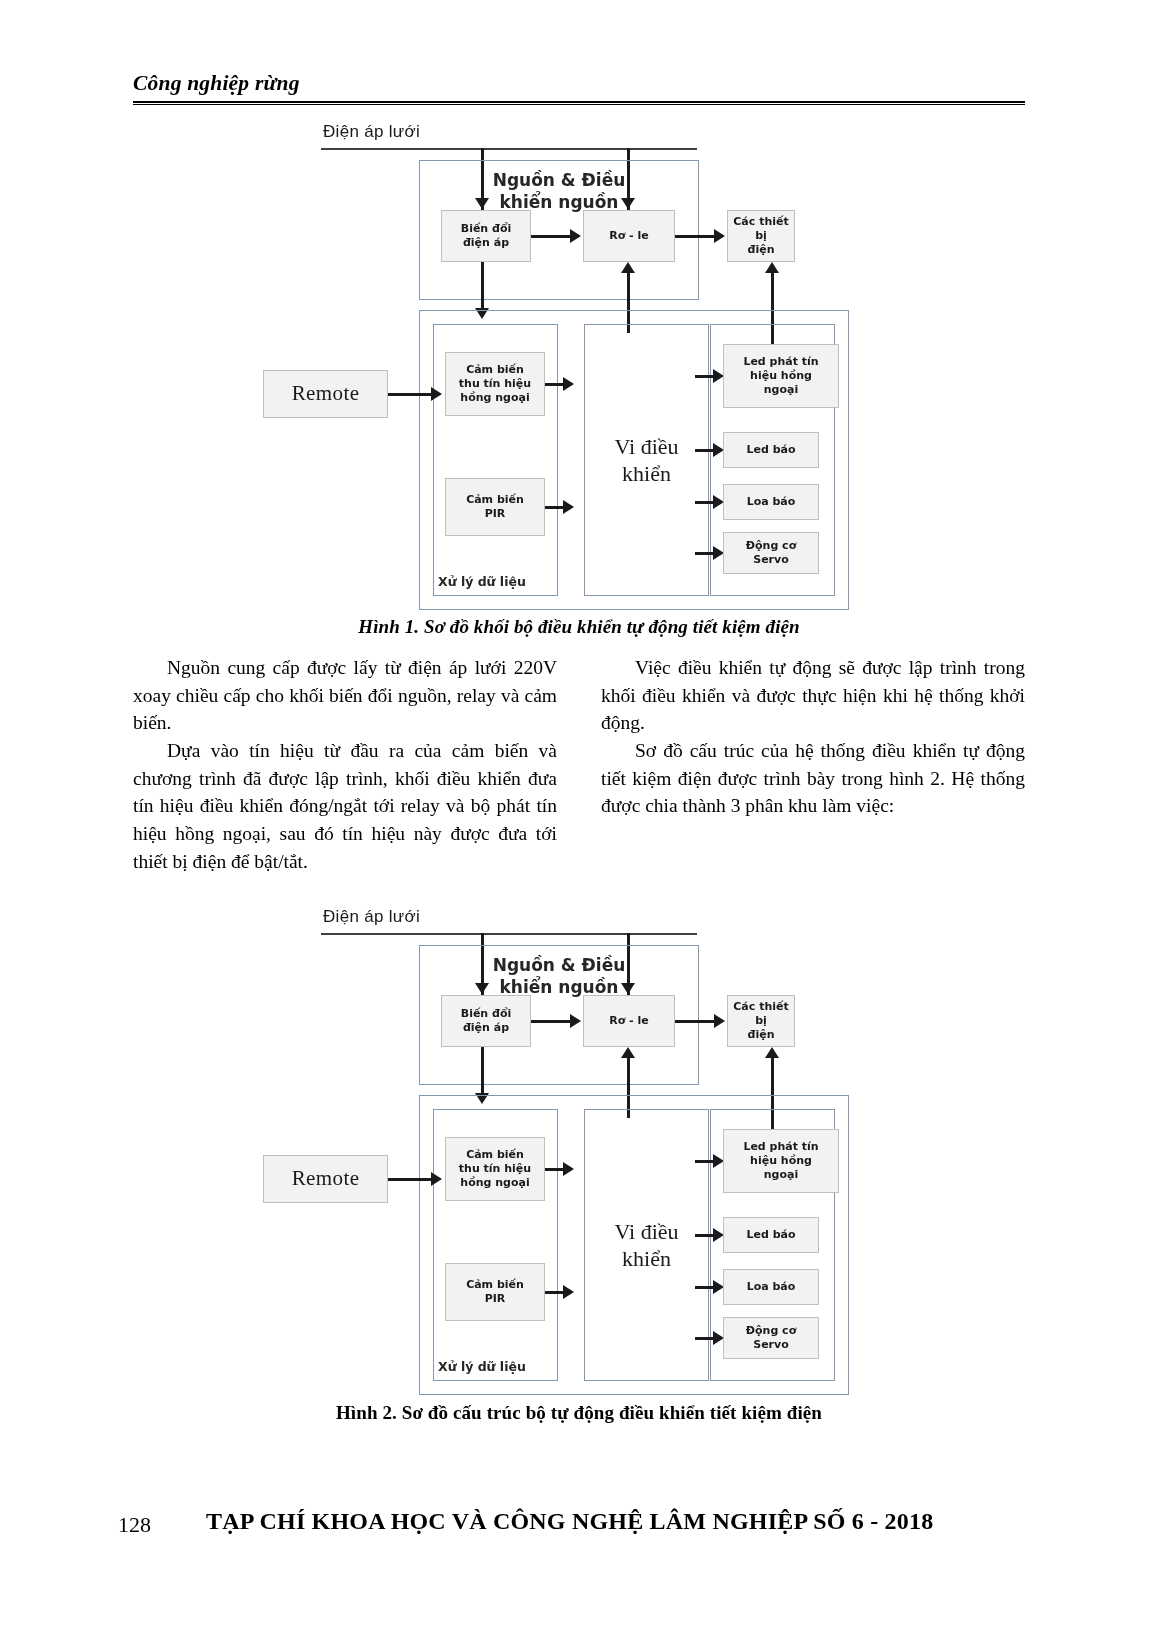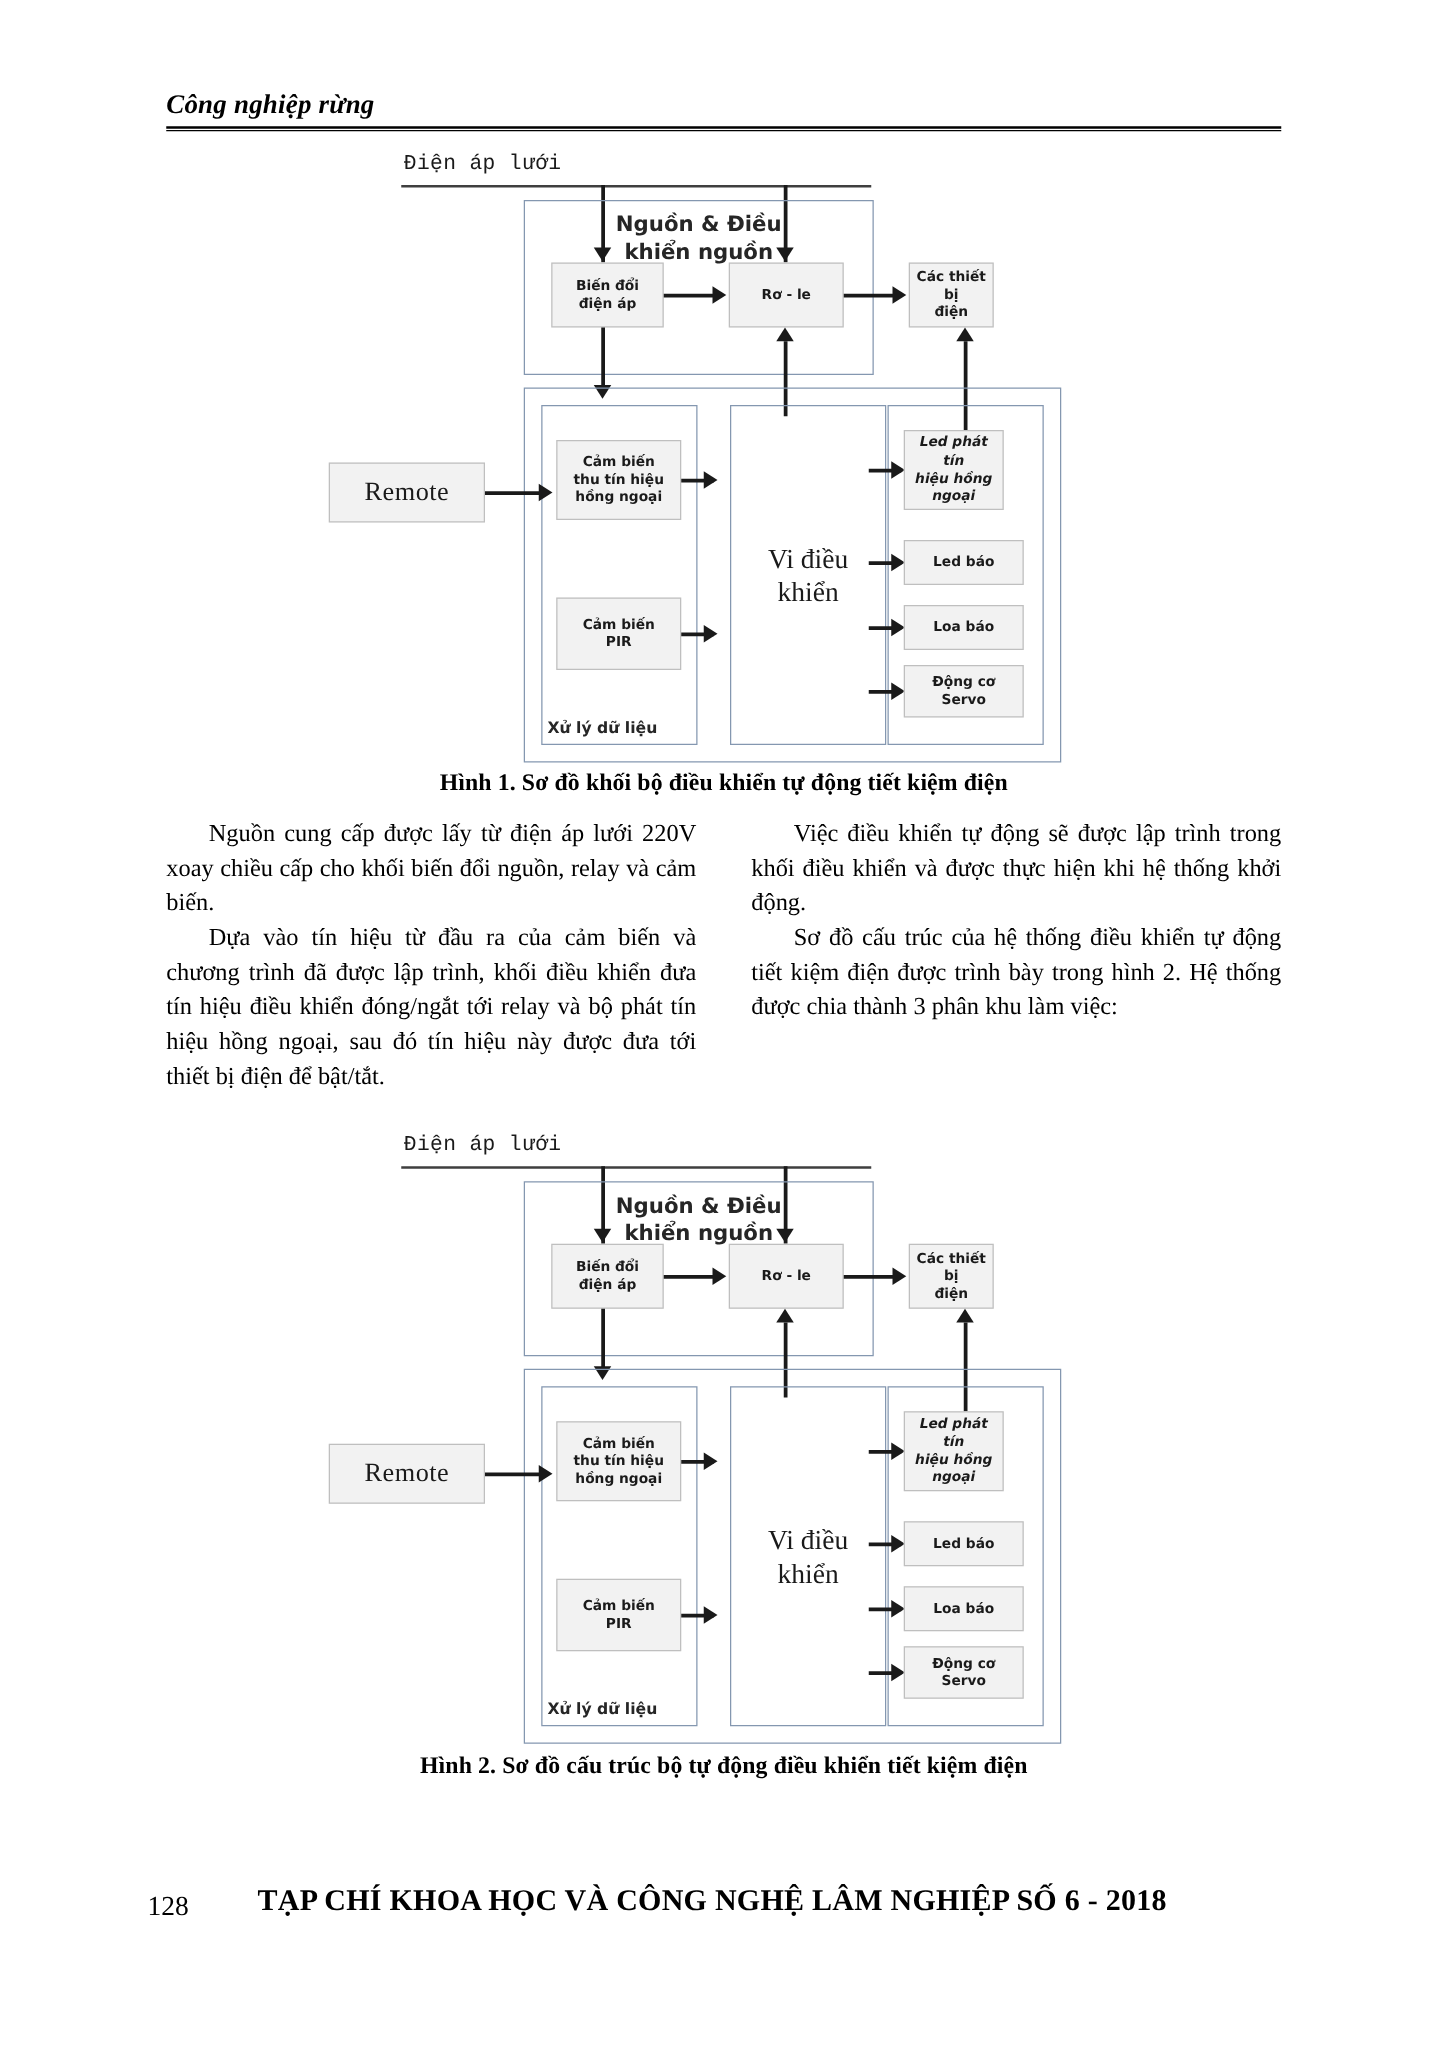--- a/index.html
+++ b/index.html
@@ -61,21 +61,21 @@
     position: relative;
     width: 892px;
     height: 505px;
   }
 
   
   .mains-label {
     position: absolute;
     left: 190px;
     top: 10px;
-    font-family: Liberation Mono, monospace;
+    font-family: Liberation Sans, sans-serif;
     font-size: 17px;
     color: #1a1a1a;
     letter-spacing: .3px;
     white-space: nowrap;
     text-align: center;
   }
   .mains-rule {
     position: absolute;
     left: 188px;
     top: 36px;
@@ -155,21 +155,21 @@
     left: 437px; top: 212px; width: 125px; height: 272px;
     border: 1.5px solid #8497b0;
     background: transparent;
     font-family: "Liberation Serif", serif;
     font-weight: normal;
     font-size: 22px;
     line-height: 1.25;
     margin-left: 14px;
   }
 
-  .node-ir-led   { left: 590px; top: 232px; width: 80px; height: 64px; font-style: italic; }
+  .node-ir-led   { left: 590px; top: 232px; width: 116px; height: 64px; }
   .node-led      { left: 590px; top: 320px; width: 96px; height: 36px; }
   .node-speaker  { left: 590px; top: 372px; width: 96px; height: 36px; }
   .node-servo    { left: 590px; top: 420px; width: 96px; height: 42px; }
 
   
   .conn {
     position: absolute;
     background: #1a1a1a;
   }
   .conn-v { width: 3px; }
@@ -198,21 +198,21 @@
   
   .caption {
     position: absolute;
     left: 133px;
     width: 892px;
     text-align: center;
     font-weight: bold;
     font-size: 19px;
     letter-spacing: .1px;
   }
-  #caption-1 { top: 616px; }
+  #caption-1 { top: 616px; font-style: italic; }
   #caption-2 { top: 1402px; }
 
   
   .columns {
     position: absolute;
     left: 133px;
     top: 654px;
     width: 892px;
     height: 235px;
   }

